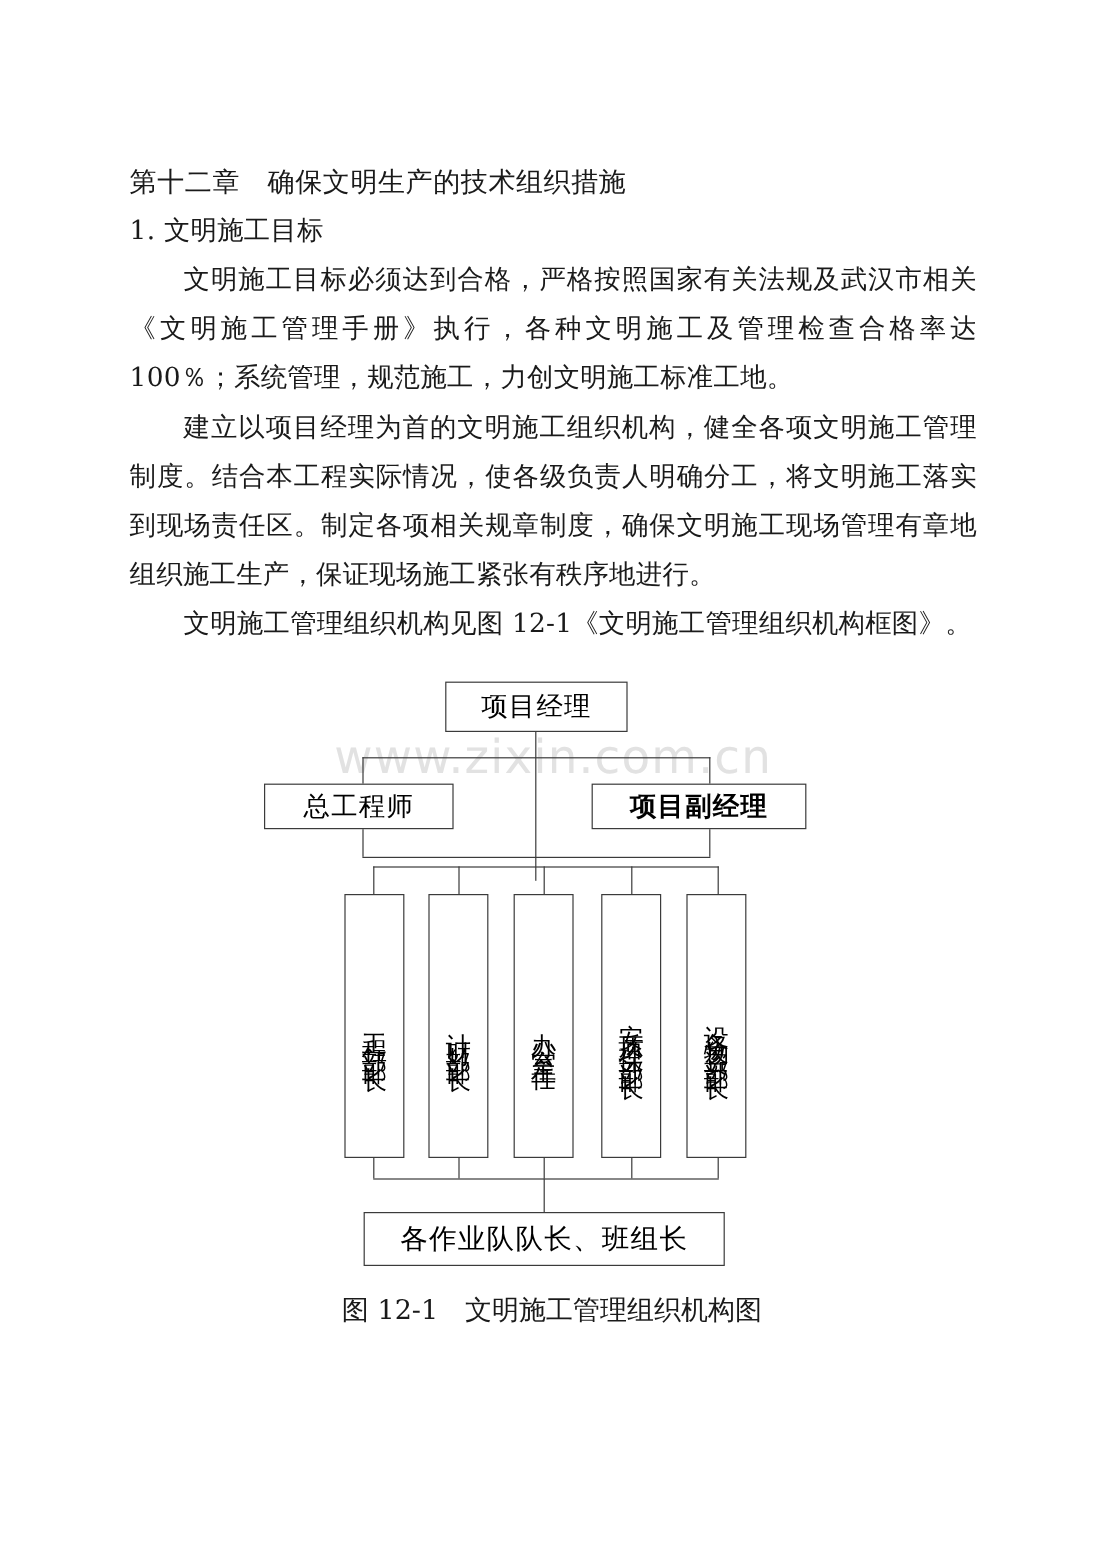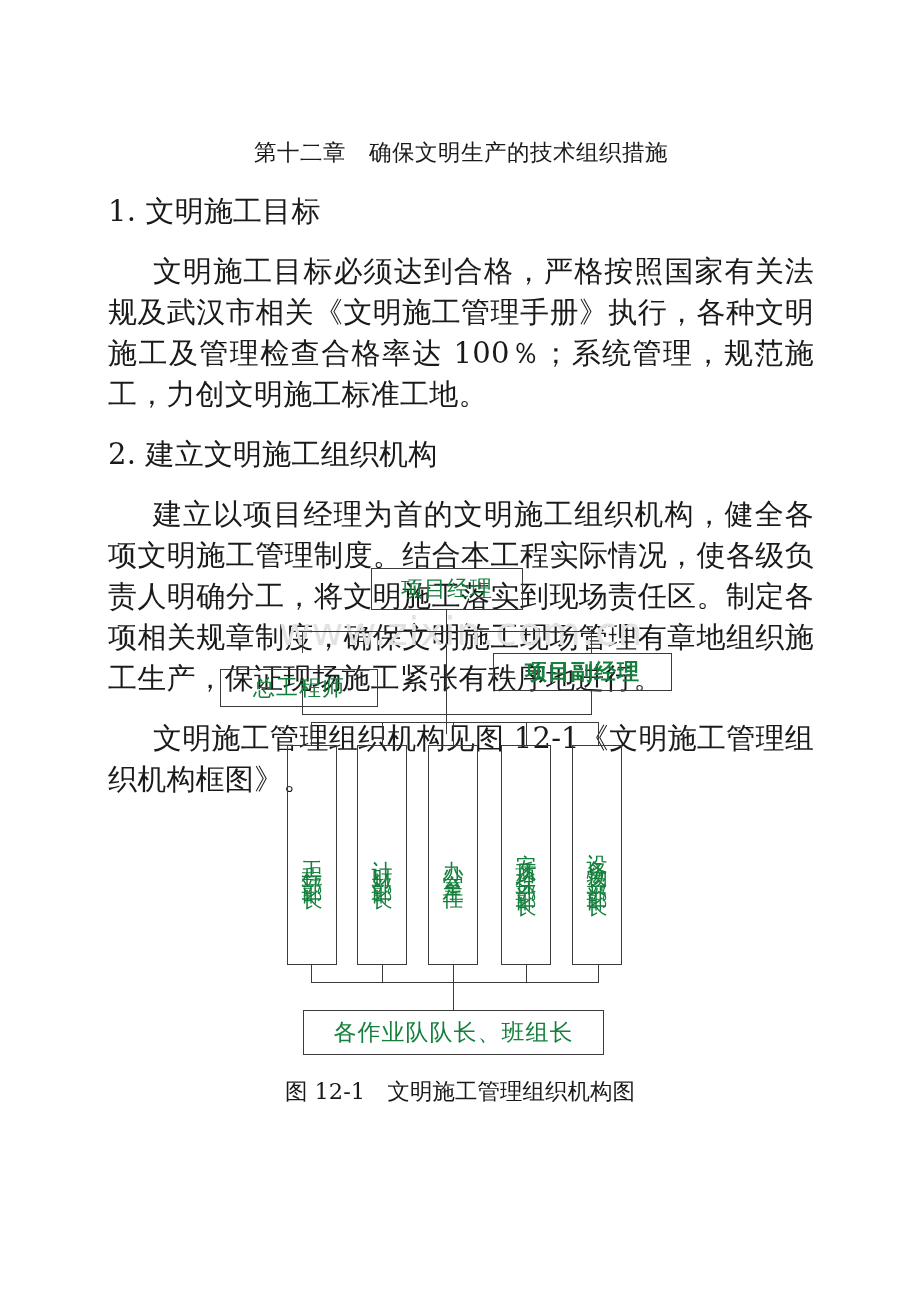--- a/index.html
+++ b/index.html
@@ -25,34 +25,32 @@
 
   
   .textcol {
     position: absolute;
     left: 108px;
     top: 132px;
     width: 706px;
   }
 
   .chapter-title {
-    text-align: center;
     font-size: 22.5px;
     line-height: 40px;
     letter-spacing: 0.5px;
     white-space: pre;
   }
 
   .para {
-    font-size: 29px;
+    font-size: 22px;
     line-height: 41px;
     text-align: justify;
     text-justify: inter-ideograph;
     letter-spacing: 0.2px;
-    margin-top: 19px;
   }
   .para.indent { text-indent: 45px; }
   .para.noindent { text-indent: 0; }
 
   .wm {
     position: absolute;
     left: 228px;
     top: 609px;
     width: 466px;
     text-align: center;
@@ -68,21 +66,21 @@
   .box {
     position: absolute;
     box-sizing: border-box;
     border: 1.2px solid #3b3b3b;
     background: transparent;
     z-index: 3;
     display: flex;
     align-items: center;
     justify-content: center;
     font-size: 22px;
-    color: #15803d;
+    color: #000000;
     letter-spacing: 1px;
   }
 
   .box.vert {
     writing-mode: vertical-rl;
     text-orientation: upright;
     align-items: flex-start;
     justify-content: center;
     padding-top: 12px;
     letter-spacing: 7px;
@@ -123,40 +121,39 @@
 <div class="page">
 
   <div class="textcol">
 
     <div class="chapter-title">第十二章　确保文明生产的技术组织措施</div>
 
     <div class="para noindent">1. 文明施工目标</div>
 
     <div class="para indent">文明施工目标必须达到合格，严格按照国家有关法规及武汉市相关《文明施工管理手册》执行，各种文明施工及管理检查合格率达 100％；系统管理，规范施工，力创文明施工标准工地。</div>
 
-    <div class="para noindent">2. 建立文明施工组织机构</div>
 
     <div class="para indent">建立以项目经理为首的文明施工组织机构，健全各项文明施工管理制度。结合本工程实际情况，使各级负责人明确分工，将文明施工落实到现场责任区。制定各项相关规章制度，确保文明施工现场管理有章地组织施工生产，保证现场施工紧张有秩序地进行。</div>
 
     <div class="para indent">文明施工管理组织机构见图 12-1《文明施工管理组织机构框图》。</div>
   </div>
 
   <div>
 
     <div class="wm">www.zixin.com.cn</div>
 
     <div class="box" style="left:371px; top:568px; width:152px; height:42px;">项目经理</div>
 
     <div class="line v" style="left:446px; top:610px; height:124px;"></div>
 
     <div class="line h" style="left:302px; top:631px; width:290px;"></div>
     <div class="line v" style="left:302px; top:631px; height:22px;"></div>
     <div class="line v" style="left:591px; top:631px; height:22px;"></div>
 
-    <div class="box" style="left:220px; top:653px; width:158px; height:38px;margin-top:16px;">总工程师</div>
+    <div class="box" style="left:220px; top:653px; width:158px; height:38px;">总工程师</div>
 
     <div class="box" style="left:493px; top:653px; width:179px; height:38px;font-weight:bold;">项目副经理</div>
 
     <div class="line v" style="left:302px; top:691px; height:23px;"></div>
     <div class="line v" style="left:591px; top:691px; height:23px;"></div>
     <div class="line h" style="left:302px; top:714px; width:290px;"></div>
 
     <div class="line h" style="left:311px; top:722px; width:288px;"></div>
     <div class="line v" style="left:311px; top:722px; height:23px;"></div>
     <div class="line v" style="left:382px; top:722px; height:23px;"></div>

